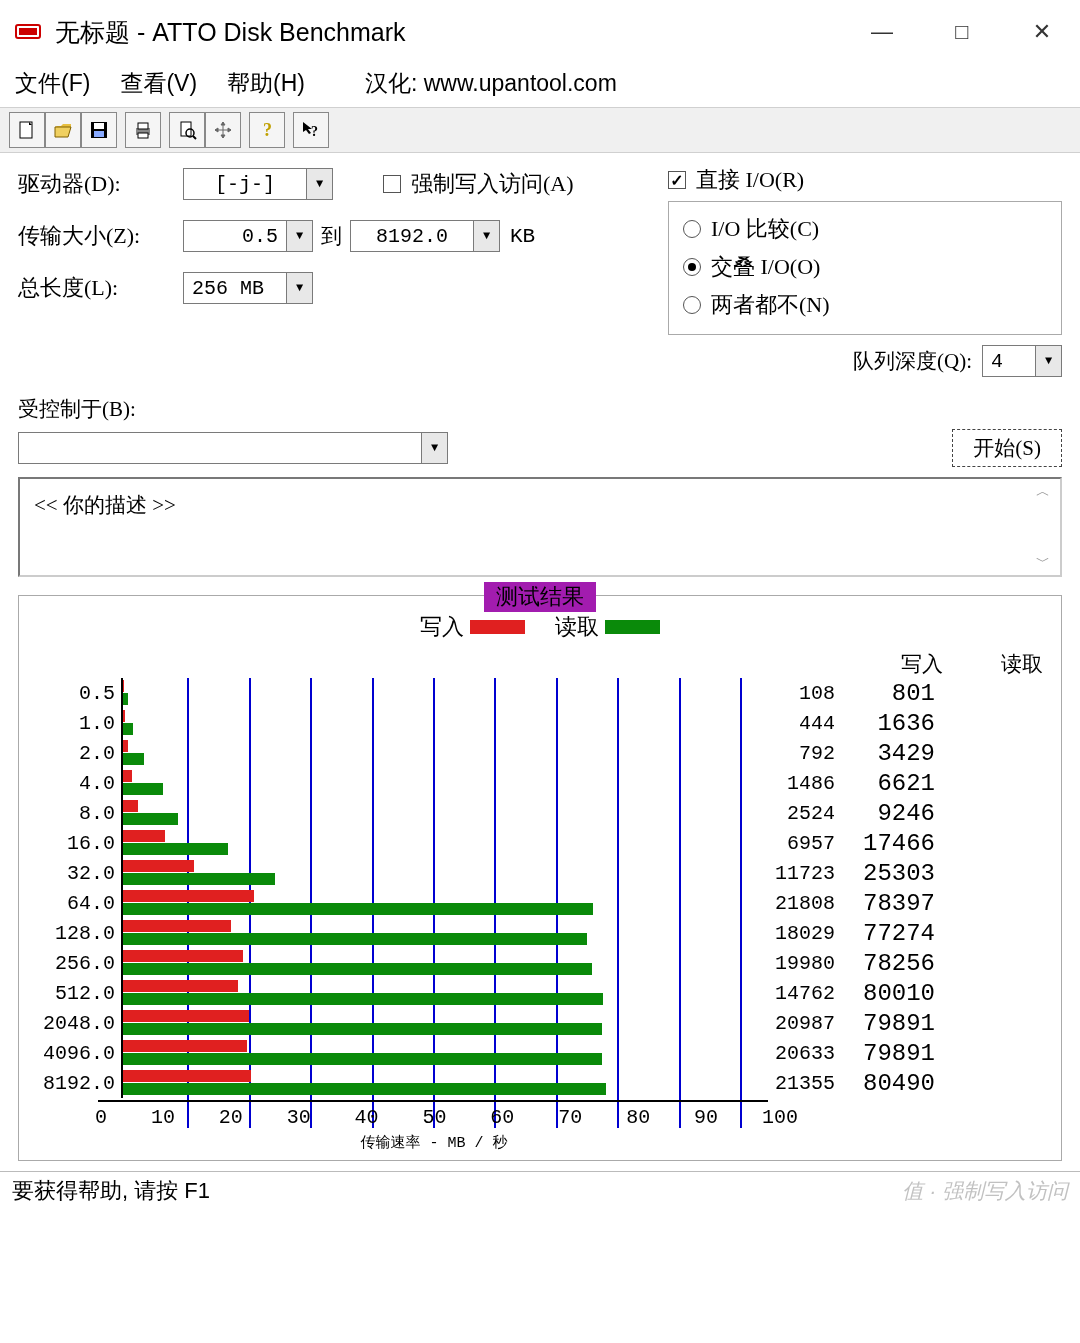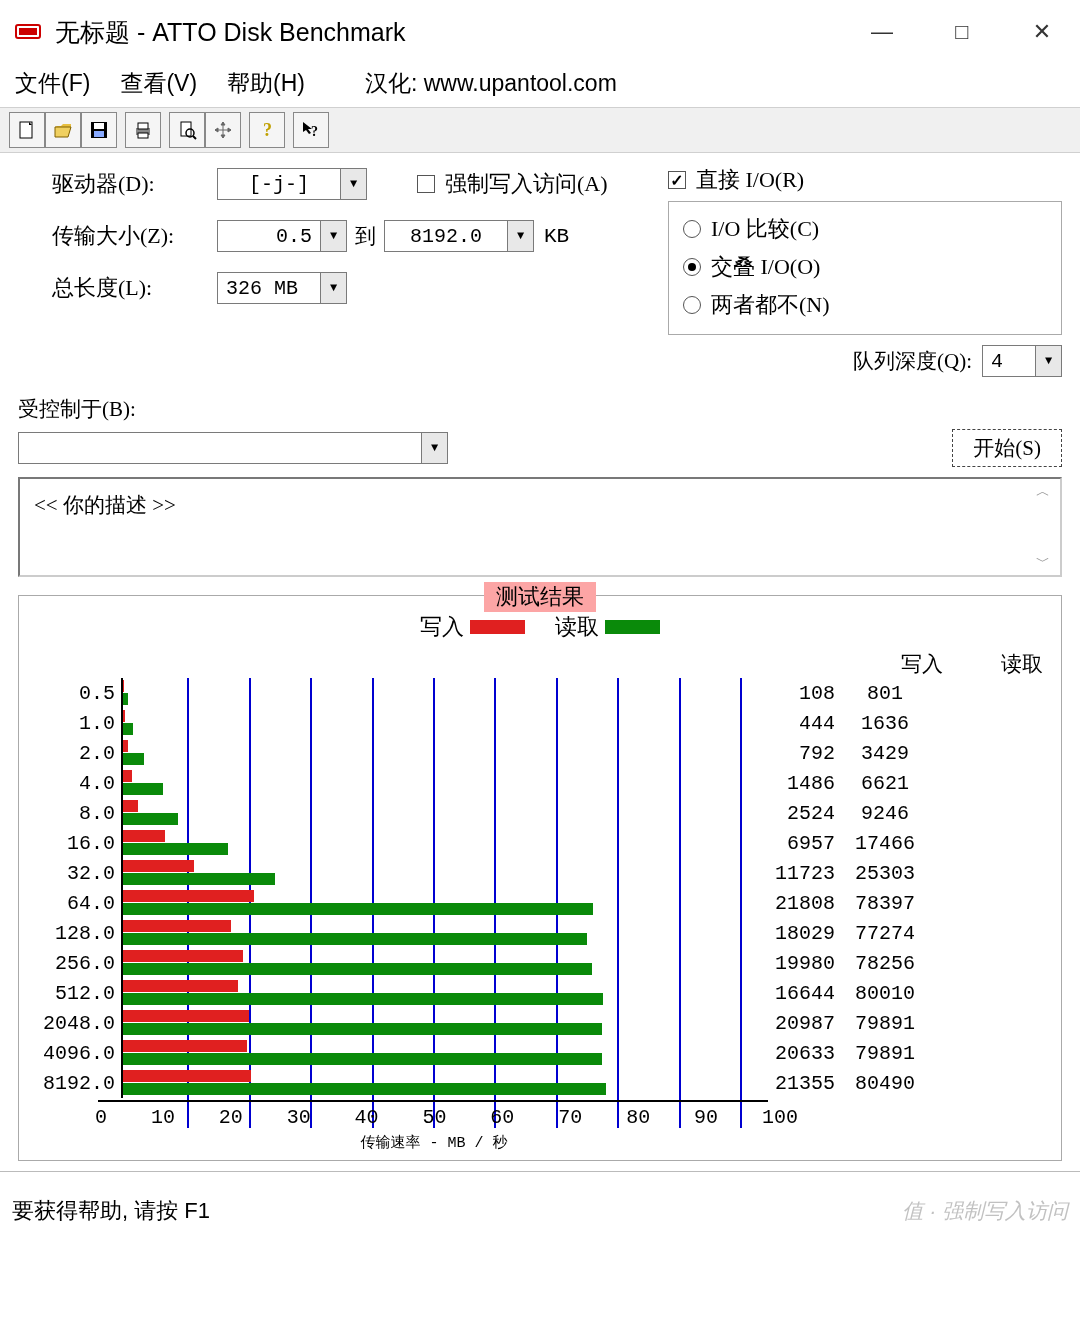--- a/index.html
+++ b/index.html
@@ -11,59 +11,59 @@
 .win-btn { width: 30px; height: 30px; display: flex; align-items: center; justify-content: center; font-size: 22px; font-family: "Segoe UI", sans-serif; cursor: pointer; color:#333; }
 .menubar { display: flex; padding: 8px 3px 8px 15px; font-size: 23px; font-family: "Microsoft YaHei", sans-serif; }
 .menu-item { margin-right: 30px; cursor: pointer; }
 .menu-text { margin-left: 30px; }
 .toolbar { display: flex; padding: 4px 9px; border-top: 1px solid #d0d0d0; border-bottom: 1px solid #d0d0d0; background: #f0f0f0; }
 .tool-btn { width: 36px; height: 36px; border: 1px solid #888; background: #f5f5f5; display: flex; align-items: center; justify-content: center; cursor: pointer; }
 .tool-sep { width: 8px; }
 .content { padding: 12px 18px 10px 18px; }
 .settings { display: flex; gap: 40px; }
 .left-col { flex: 0 0 610px; }
-.row { display: flex; align-items: center; margin-bottom: 14px; height: 38px; margin-left: 34px; }
+.row { display: flex; align-items: center; margin-bottom: 14px; height: 38px; }
 .lbl { width: 165px; font-size: 22px; }
 .combo { display: inline-flex; align-items: center; border: 1px solid #7a7a7a; background: #fff; height: 32px; font-family: "Courier New", monospace; font-size: 20px; }
 .combo .val { padding: 0 8px; text-align: center; flex:1; }
 .combo .arrow { width: 26px; height: 30px; background: #e8e8e8; border-left: 1px solid #7a7a7a; display: flex; align-items: center; justify-content: center; font-size: 12px; }
 .checkbox { display: inline-flex; align-items: center; font-size: 22px; }
 .checkbox .box { width: 18px; height: 18px; border: 1px solid #555; margin-right: 10px; display: flex; align-items: center; justify-content: center; font-size: 16px; font-weight: bold; }
 .radio { display: inline-flex; align-items: center; font-size: 22px; margin: 4px 0; }
 .radio .circ { width: 18px; height: 18px; border: 1px solid #555; border-radius: 50%; margin-right: 10px; display: flex; align-items: center; justify-content: center; }
 .radio .dot { width: 8px; height: 8px; background: #000; border-radius: 50%; }
 .right-col { flex: 1; }
 .group-box { border: 1px solid #aaa; padding: 8px 14px 10px 14px; margin-top: 6px; }
 .btn-start { border: 1px dashed #444; padding: 4px 20px; font-size: 21px; background: #fff; cursor: pointer; font-family:inherit; }
 .desc-box { border: 2px inset #ccc; background: #fff; margin-top: 10px; padding: 12px 14px; height: 100px; position: relative; }
 .scroll-arrows { position: absolute; right: 4px; top: 4px; bottom: 4px; width: 20px; display: flex; flex-direction: column; justify-content: space-between; color: #999; font-size: 14px; }
 .results { border: 1px solid #aaa; margin-top: 18px; padding: 10px 10px 8px 10px; position: relative; }
-.results-title { position: absolute; top: -14px; left: 50%; transform: translateX(-50%); background: #fca5a5; padding: 0 12px; font-size: 22px; }
+.results-title { position: absolute; top: -14px; left: 50%; transform: translateX(-50%); background: #a21caf; padding: 0 12px; font-size: 22px; }
 .legend { display: flex; justify-content: center; gap: 30px; align-items: center; padding: 6px 0 8px 0; font-family: "Courier New", monospace; font-size: 22px; }
 .swatch { display: inline-block; width: 55px; height: 14px; margin-left: 6px; }
 .sw-red { background: #e02020; }
 .sw-green { background: #0a8a0a; }
 .chart-hdr { display: flex; font-family: "Courier New", monospace; font-size: 21px; padding-right: 8px; }
 .chart-hdr .sp { flex: 1; }
 .chart-hdr .wr { width: 100px; text-align: right; }
 .chart-hdr .rd { width: 100px; text-align: right; }
 .chart-row { display: flex; align-items: center; height: 30px; }
 .chart-row .ylab { width: 92px; text-align: right; font-family: "Courier New", monospace; font-size: 20px; padding-right: 6px; }
 .chart-row .bars { flex: 0 0 614px; position: relative; height: 30px; border-left: 2px solid #000; }
 .chart-row .wrv { width: 100px; text-align: right; font-family: "Courier New", monospace; font-size: 20px; }
-.chart-row .rdv { width: 100px; text-align: center; font-family: "Courier New", monospace; font-size: 20px; }
+.chart-row .rdv { width: 100px; text-align: right; font-family: "Courier New", monospace; font-size: 24px; }
 .bar-w { position: absolute; top: 2px; height: 12px; background: #e02020; left: 0; }
 .bar-r { position: absolute; top: 15px; height: 12px; background: #0a8a0a; left: 0; }
 .grid-container { position: absolute; left: 98px; top: 0; bottom: 44px; width: 614px; pointer-events: none; }
 .grid-line { position: absolute; top: 0; bottom: 0; width: 2px; background: #0000d0; }
 .xaxis { display: flex; margin-left: 69px; width: 670px; font-family: "Courier New", monospace; font-size: 20px; margin-top:2px; border-top:2px solid black; padding-top:4px; margin-right:10px; position:relative; }
 .xaxis-inner { position:absolute; left:-3px; right:-30px; display:flex; justify-content:space-between; }
 .xaxis .tick { text-align: center; }
 .xlabel { text-align: center; font-family: "Courier New", monospace; font-size: 15px; margin-top: 4px; margin-left: 98px; width: 614px; }
-.statusbar { border-top: 1px solid #bbb; padding: 24px 12px; font-size: 22px; font-family: "Microsoft YaHei", sans-serif; display: flex; justify-content: space-between; align-items: center; }
+.statusbar { border-top: 1px solid #bbb; padding: 4px 12px; font-size: 22px; font-family: "Microsoft YaHei", sans-serif; display: flex; justify-content: space-between; align-items: center; }
 .watermark { color: #999; font-size: 21px; font-style: italic; opacity:0.6; }
 .chart-zone { position: relative; }
 .controlled-row { margin-top: 18px; }
 .wide-combo { width: 430px; }
 .to-label { margin: 0 8px; font-size: 21px; }
 .kb-label { margin-left: 10px; font-size: 21px; font-family: "Courier New", monospace; }
 </style>
 </head>
 <body>
 
@@ -169,21 +169,21 @@
         <span class="to-label">到</span>
         <div class="combo" style="width:150px">
           <span class="val">8192.0</span>
             <span class="arrow">▼</span>
         </div>
         <span class="kb-label">KB</span>
       </div>
       <div class="row">
         <span class="lbl">总长度(L):</span>
         <div class="combo" style="width:130px">
-          <span class="val" style="text-align:left">326 MB</span>
+          <span class="val" style="text-align:left">256 MB</span>
             <span class="arrow">▼</span>
         </div>
       </div>
     </div>
     <div class="right-col">
       <label class="checkbox">
         <span class="box">✓</span>
           <span>直接 I/O(R)</span>
       </label>
       <div class="group-box">
@@ -346,21 +346,21 @@
             </div>
             <span class="wrv">19980</span>
             <span class="rdv">78256</span>
           </div>
           <div class="chart-row">
             <span class="ylab">512.0</span>
             <div class="bars">
               <div class="bar-w" style="width:115.432px"></div>
               <div class="bar-r" style="width:479.53399999999993px"></div>
             </div>
-            <span class="wrv">16644</span>
+            <span class="wrv">14762</span>
             <span class="rdv">80010</span>
           </div>
           <div class="chart-row">
             <span class="ylab">2048.0</span>
             <div class="bars">
               <div class="bar-w" style="width:125.86999999999999px"></div>
               <div class="bar-r" style="width:478.92px"></div>
             </div>
             <span class="wrv">20987</span>
             <span class="rdv">79891</span>

